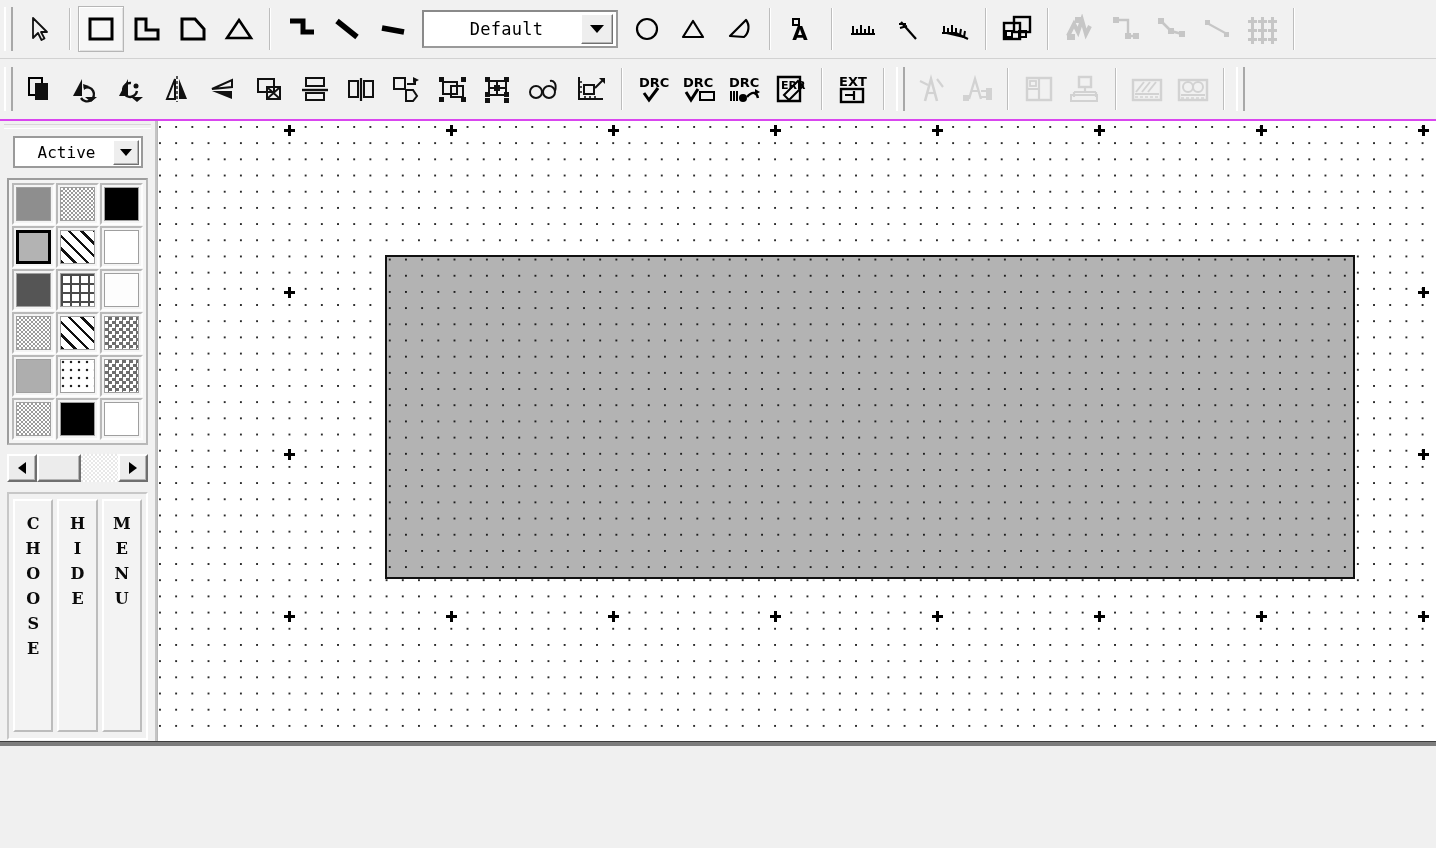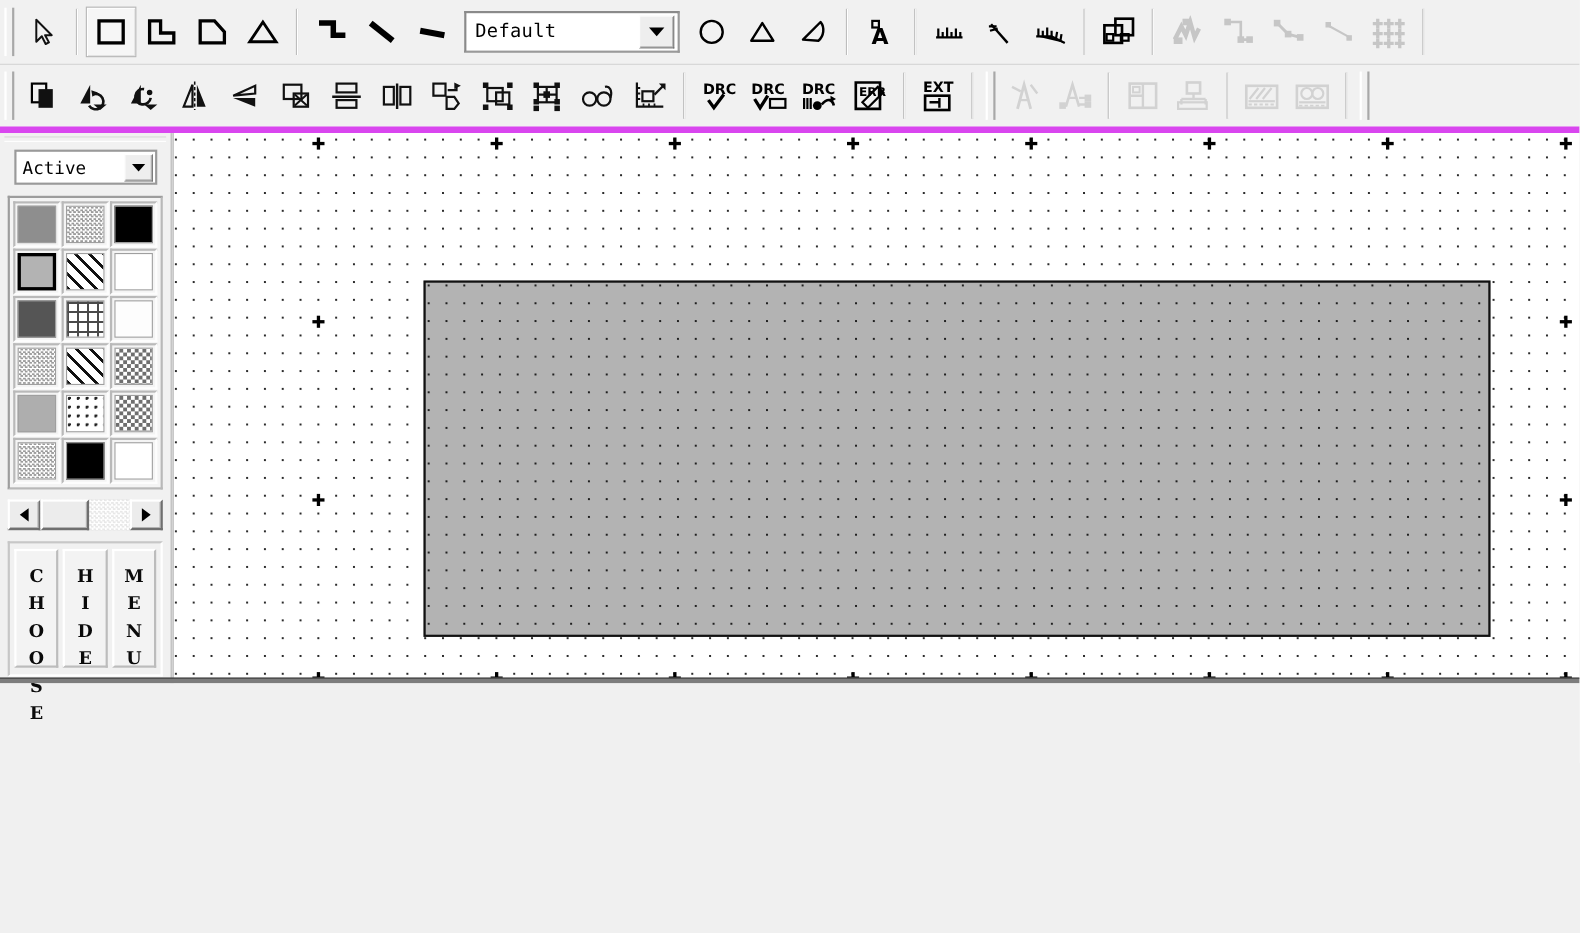--- a/index.html
+++ b/index.html
@@ -6,36 +6,36 @@
   * { box-sizing: border-box; }
   html, body {
     margin: 0; padding: 0;
     width: 1436px; height: 848px;
     overflow: hidden;
     background: #f0f0f0;
     font-family: "Liberation Sans", sans-serif;
   }
   #app {
     position: relative;
-    width: 1436px; height: 621px;
+    width: 1436px; height: 746px;
     background: #f2f2f2;
-    display: flex; flex-direction: column;
+    display: flex; flex-direction: column; text-align: center;
   }
 
   
   .toolbar {
     position: relative;
     height: 59px;
     background: #f1f1f1;
     display: flex;
     align-items: center;
     flex-shrink: 0;
     border-bottom: 1px solid #d2d2d2;
   }
-  .toolbar.row2 { height: 62px; border-bottom: 6px solid #d946ef; }
+  .toolbar.row2 { height: 62px; border-bottom: 2px solid #d946ef; }
 
   .grip {
     width: 9px; height: 44px;
     margin: 0 3px 0 4px;
     border-left: 2px solid #ffffff;
     border-right: 2px solid #a8a8a8;
     flex-shrink: 0;
   }
   .sep {
     width: 2px; height: 42px;

